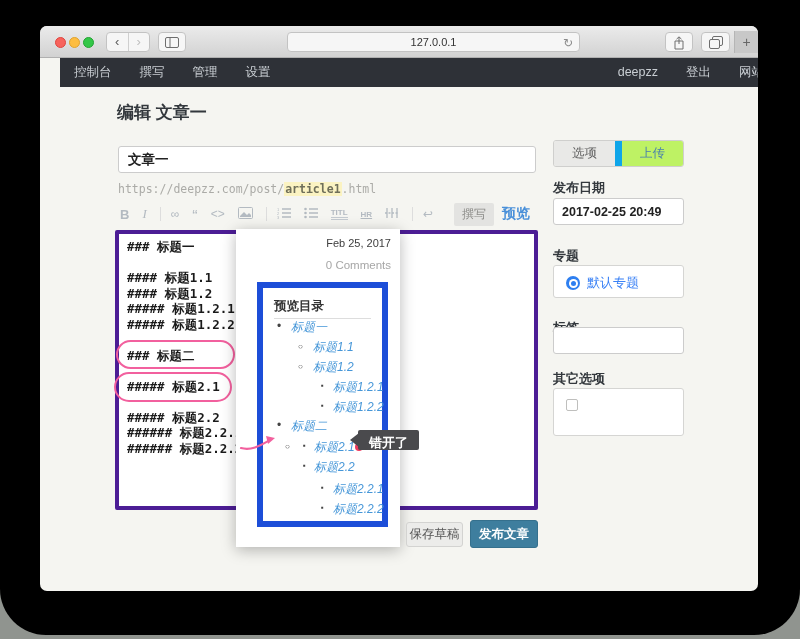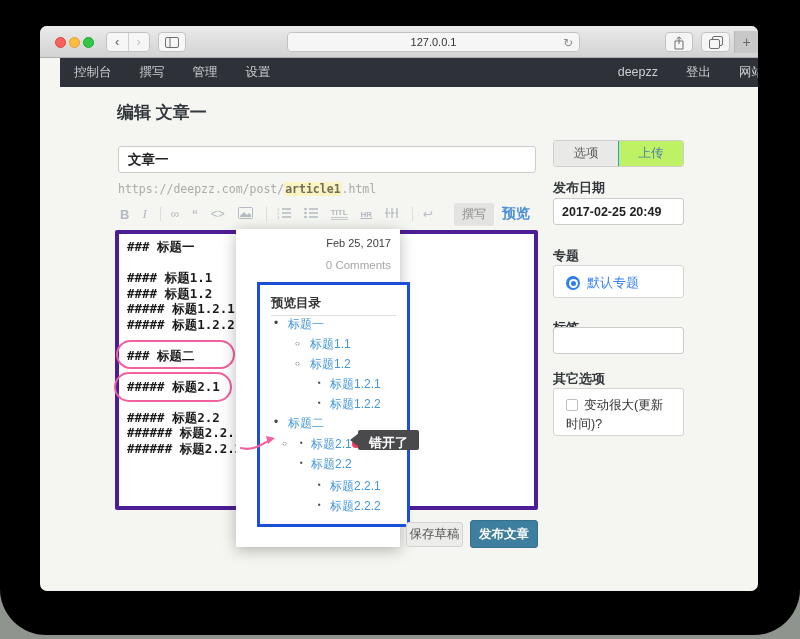--- a/index.html
+++ b/index.html
@@ -66,51 +66,51 @@
                    font-size:12.5px; line-height:15.5px; font-weight:bold; color:#1a1a1a; }
   .ellipse { position:absolute; border:2px solid #f2609e; border-radius:15px; }
   .ellipse1 { left:-3px; top:106px; width:119px; height:29px; }
   .ellipse2 { left:-5px; top:138px; width:118px; height:30px; }
 
   
   .popup { position:absolute; left:196px; top:203px; width:164px; height:318px; background:#fff;
            box-shadow:0 3px 14px rgba(0,0,0,.28); }
   .pop-date { position:absolute; right:9px; top:8px; font-size:11px; color:#3d3d3d; }
   .pop-comments { position:absolute; right:9px; top:30px; font-size:11.5px; color:#a6a6a6; }
-  .toc-box { position:absolute; left:21px; top:53px; width:153px; height:245px; background:#fff;
-             border:3px solid #1d4ed8; }
+  .toc-box { position:absolute; left:21px; top:53px; width:131px; height:245px; background:#fff;
+             border:6px solid #1d4ed8; }
   .toc-title { position:absolute; left:11px; top:10px; font-size:12.5px; font-weight:bold; color:#333; }
   .toc-rule { position:absolute; left:11px; right:11px; top:30px; height:1px; background:#ddd; }
   .toc-row { position:absolute; height:18px; font-size:12px; white-space:nowrap; }
   .toc-row a { color:#4596d8; text-decoration:none; }
   .bullet { position:absolute; color:#444; }
   .b-disc { font-size:12px; top:1px; }
   .b-circle { font-size:8px; top:4px; }
   .b-square { font-size:8px; top:3px; }
-  .toc-link { position:absolute; top:1px; }
+  .toc-link { position:absolute; top:1px;font-style:italic; }
   .red-dot { position:absolute; width:8px; height:8px; border-radius:50%; background:#ef3b5f; top:5px; }
 
   
   .tooltip { position:absolute; left:318px; top:404px; height:20px; line-height:26px; padding:0 11px;
              background:#4a4a4d; color:#fff; font-size:13px; font-weight:bold; border-radius:2px; z-index:30; }
   .tooltip::before { content:""; position:absolute; left:-8px; top:50%; margin-top:-7px;
                      border:7px solid transparent; border-right:9px solid #4a4a4d; border-left:none; }
   .pink-arrow { position:absolute; left:199px; top:407px; z-index:30; }
 
   
   .btn { position:absolute; border-radius:3px; font-size:12.5px; text-align:center; cursor:pointer;
          font-family:inherit; }
   .btn-save { left:366px; top:496px; width:57px; height:25px; background:#ececea; border:1px solid #d3d3d1;
               color:#555; line-height:23px; }
   .btn-publish { left:430px; top:494px; width:68px; height:28px; background:#3e7e9e; border:1px solid #35708d;
                  color:#fff; line-height:26px; font-weight:bold; }
   .seg { position:absolute; left:513px; top:114px; width:131px; height:27px; display:flex;
          border:1px solid #cfcfcd; border-radius:3px; overflow:hidden; font-size:12.5px; }
   .seg-cell { flex:1; text-align:center; line-height:25px; background:#bef264; color:#4a7fae; cursor:pointer; }
-  .seg-cell.active { background:#e9e9e7; color:#5c5c5c; border-right:1px solid #0ea5e9; }
+  .seg-cell.active { background:#e9e9e7; color:#5c5c5c; border-right:7px solid #0ea5e9; }
   .side-label { position:absolute; left:513px; font-size:13px; font-weight:bold; color:#33383d; }
   .side-input { position:absolute; left:513px; width:131px; height:27px; background:#fff; border:1px solid #ccc;
                 border-radius:3px; font-size:12.5px; font-weight:bold; color:#222; padding:0 8px; font-family:inherit; }
   .side-box { position:absolute; left:513px; width:131px; background:#fff; border:1px solid #d5d5d3;
               border-radius:3px; }
   .radio { position:relative; display:inline-block; width:14px; height:14px; border-radius:50%;
            background:#2e7ff0; vertical-align:-3px; margin:0 7px 0 0; }
   .radio::after { content:""; position:absolute; inset:2.5px; background:#fff; border-radius:50%; }
   .radio::before { content:""; position:absolute; inset:4.5px; background:#2e7ff0; border-radius:50%; z-index:1; }
   .checkbox { display:inline-block; width:12px; height:12px; background:#fff; border:1px solid #bfbfbd;
@@ -339,18 +339,18 @@
         <span class="radio"></span><span>默认专题</span>
       </div>
     </div>
 
     <div class="side-label" style="top:293px;">标签</div>
     <input class="side-input" style="top: 301px;" value="">
 
     <div class="side-label" style="top:344px;">其它选项</div>
     <div class="side-box" style="top:362px;height:48px;">
       <div class="chk-text">
-        <span class="checkbox"></span><span>变动很大(更新时间)?</span>
+        <span class="checkbox"></span>
       </div>
     </div>
 
   </div>
 </div>
 
 </body></html>

